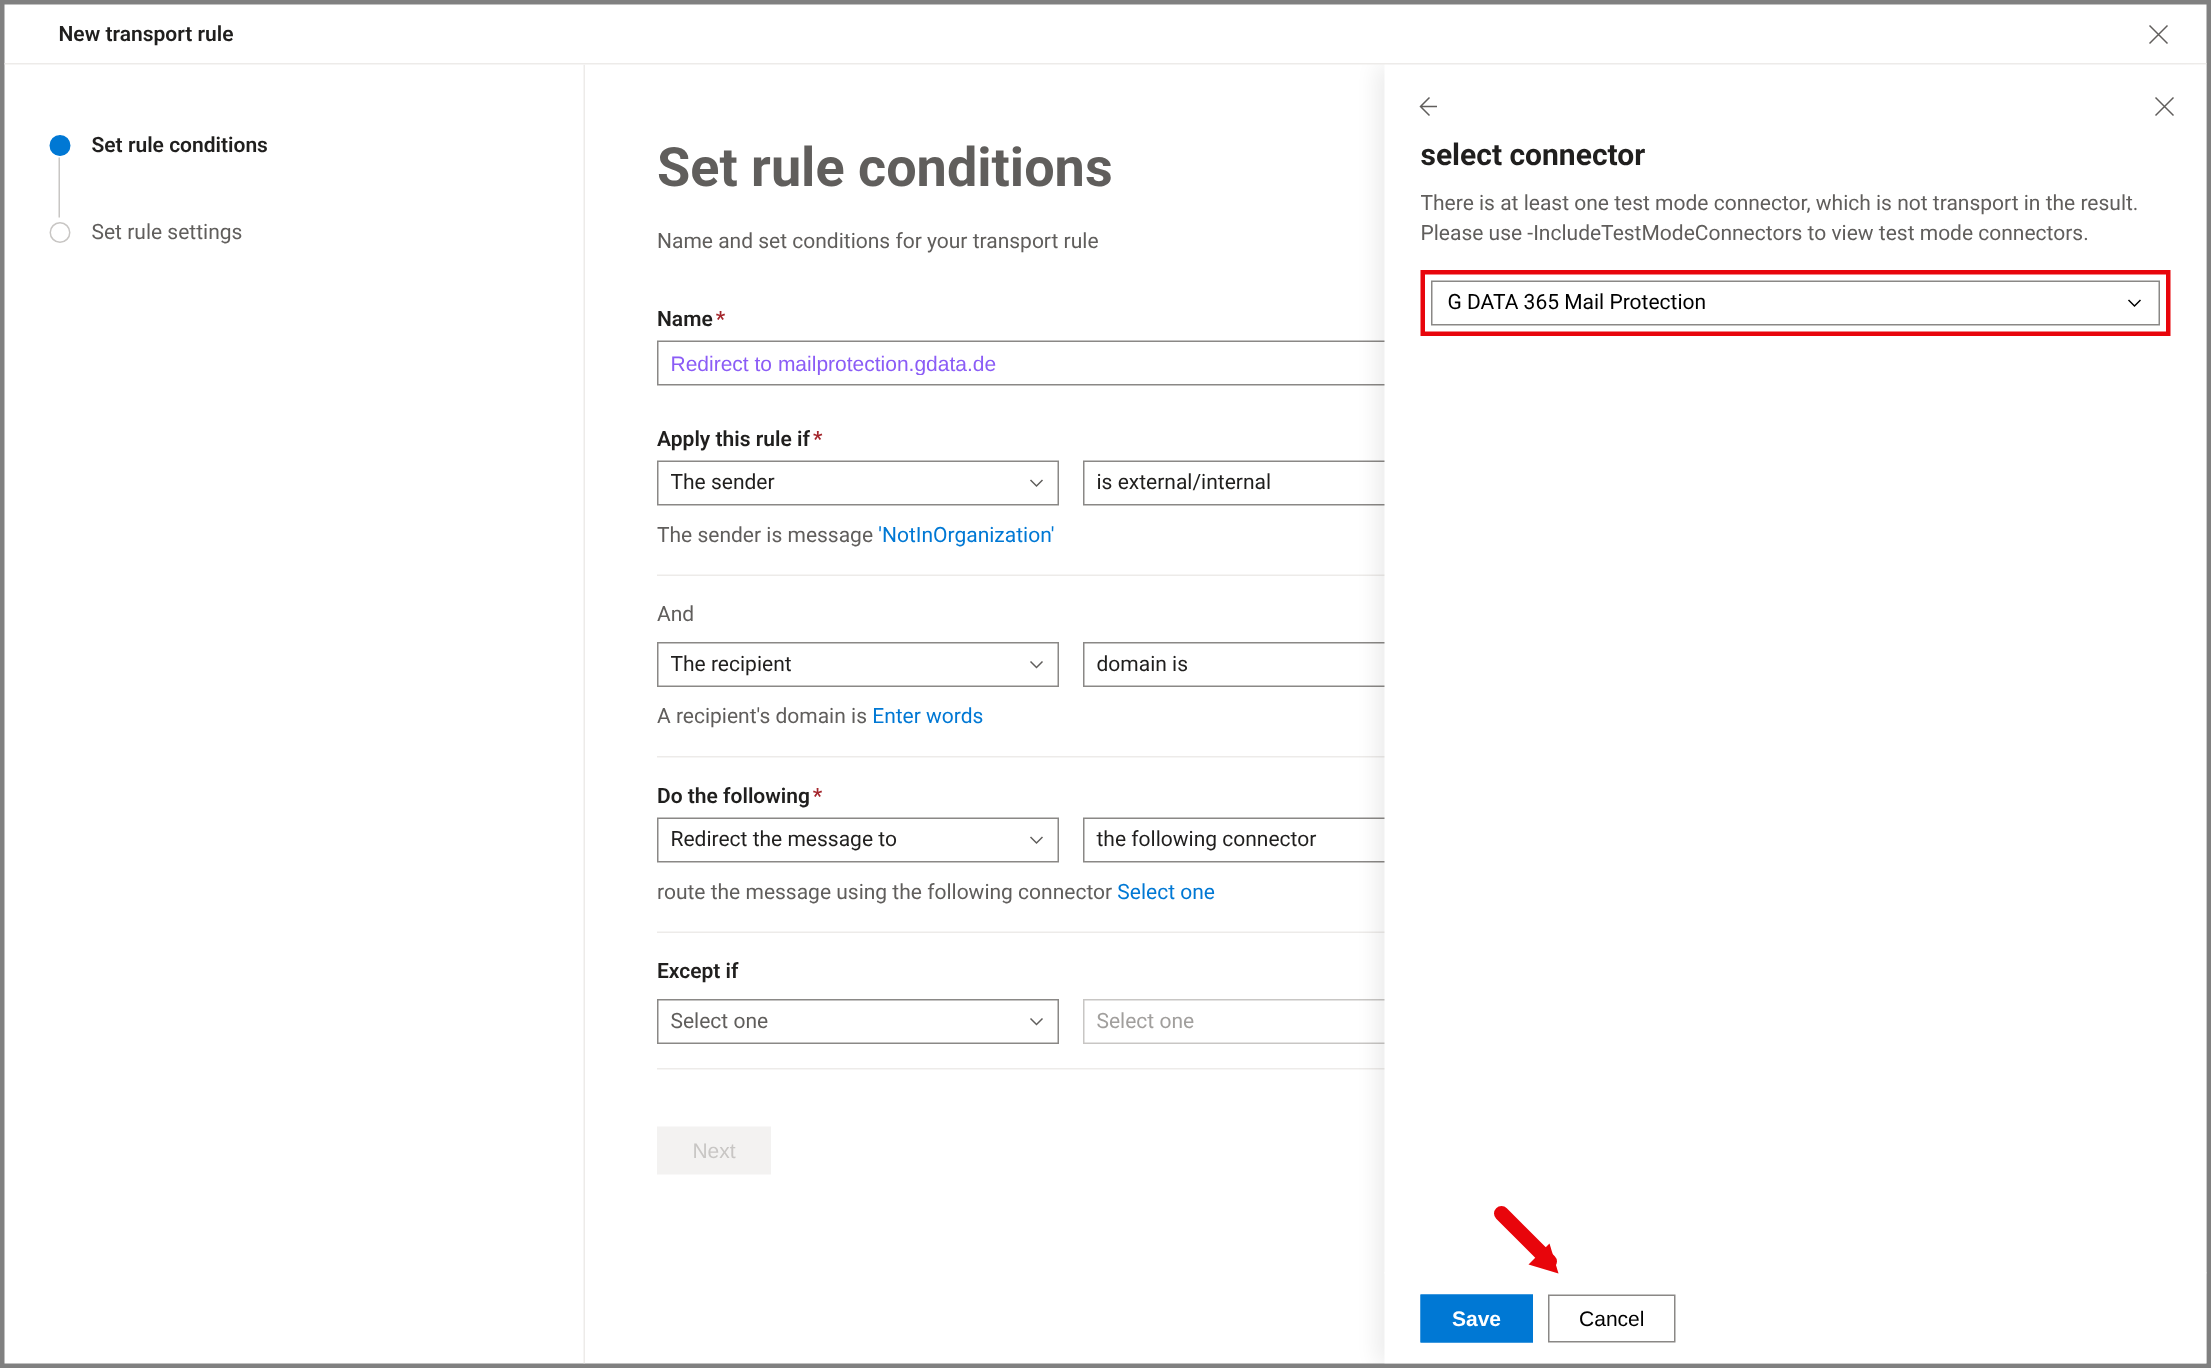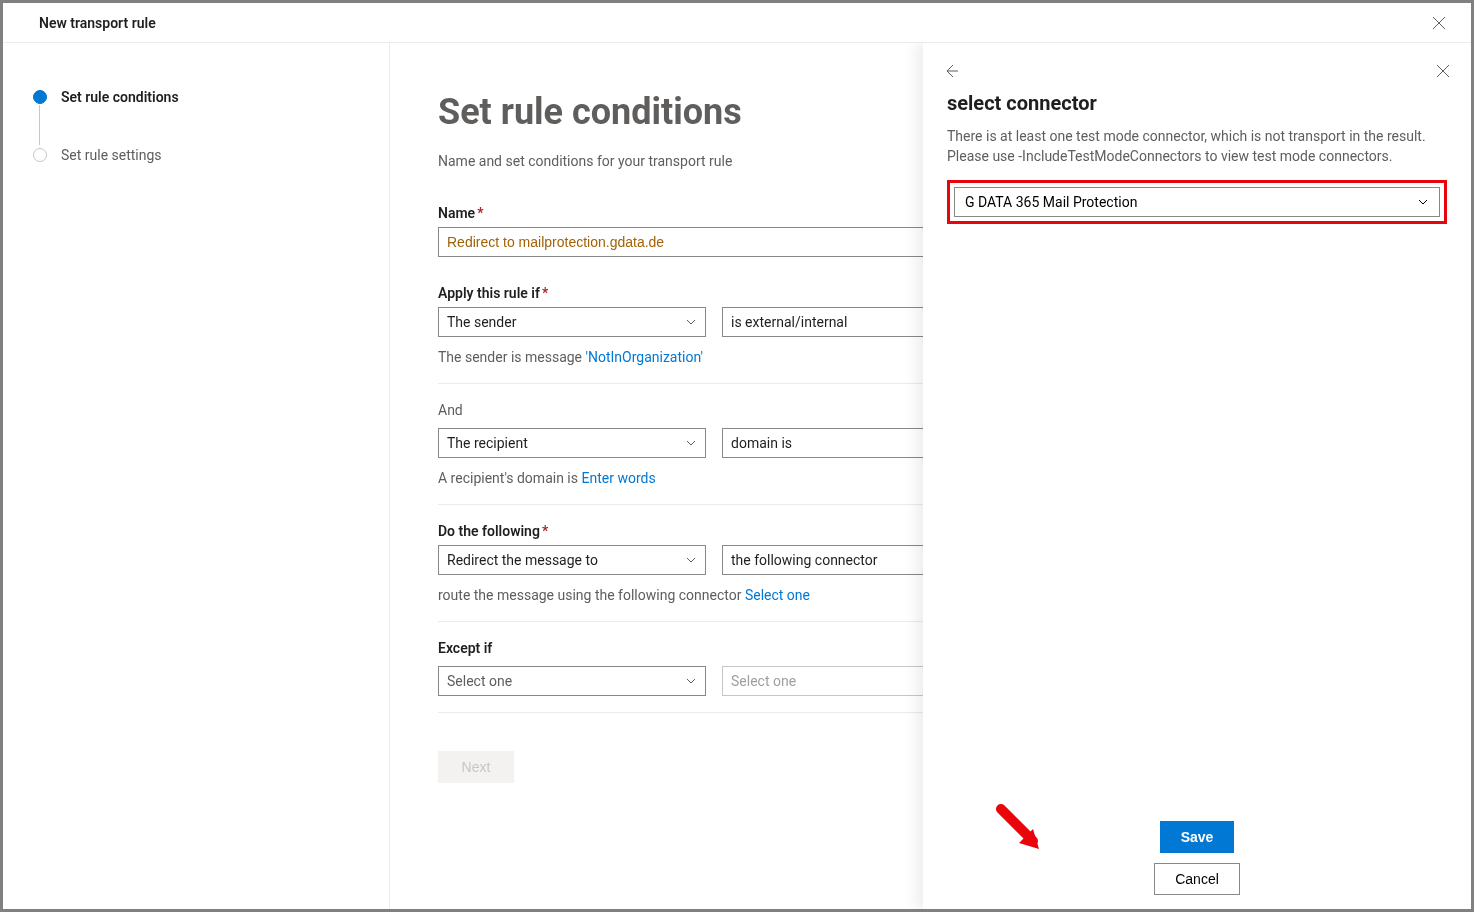--- a/index.html
+++ b/index.html
@@ -110,21 +110,21 @@
     font-weight: 600;
     margin-bottom: 6px;
   }
   .field-label .req { color: #a4262c; margin-left: 2px; }
   .text-input {
     width: 560px;
     height: 30px;
     border: 1px solid #8a8886;
     padding: 0 8px;
     font-size: 14px;
-    color: #a16207;
+    color: #8b5cf6;
   }
   .dropdown {
     height: 30px;
     border: 1px solid #8a8886;
     display: flex;
     align-items: center;
     justify-content: space-between;
     padding: 0 8px;
     font-size: 14px;
     color: #201f1e;
@@ -226,21 +226,20 @@
     background: #fff;
     cursor: pointer;
   }
   .flyout-footer {
     border-top: 1px solid #fff;
     padding: 14px 24px;
     display: flex;
     gap: 10px;
     align-items: center;
     position: relative;
-    flex-direction: column;
   }
   .btn {
     height: 32px;
     padding: 0 20px;
     font-size: 14px;
     border: 1px solid #8a8886;
     background: #fff;
     cursor: pointer;
   }
   .btn.primary {

